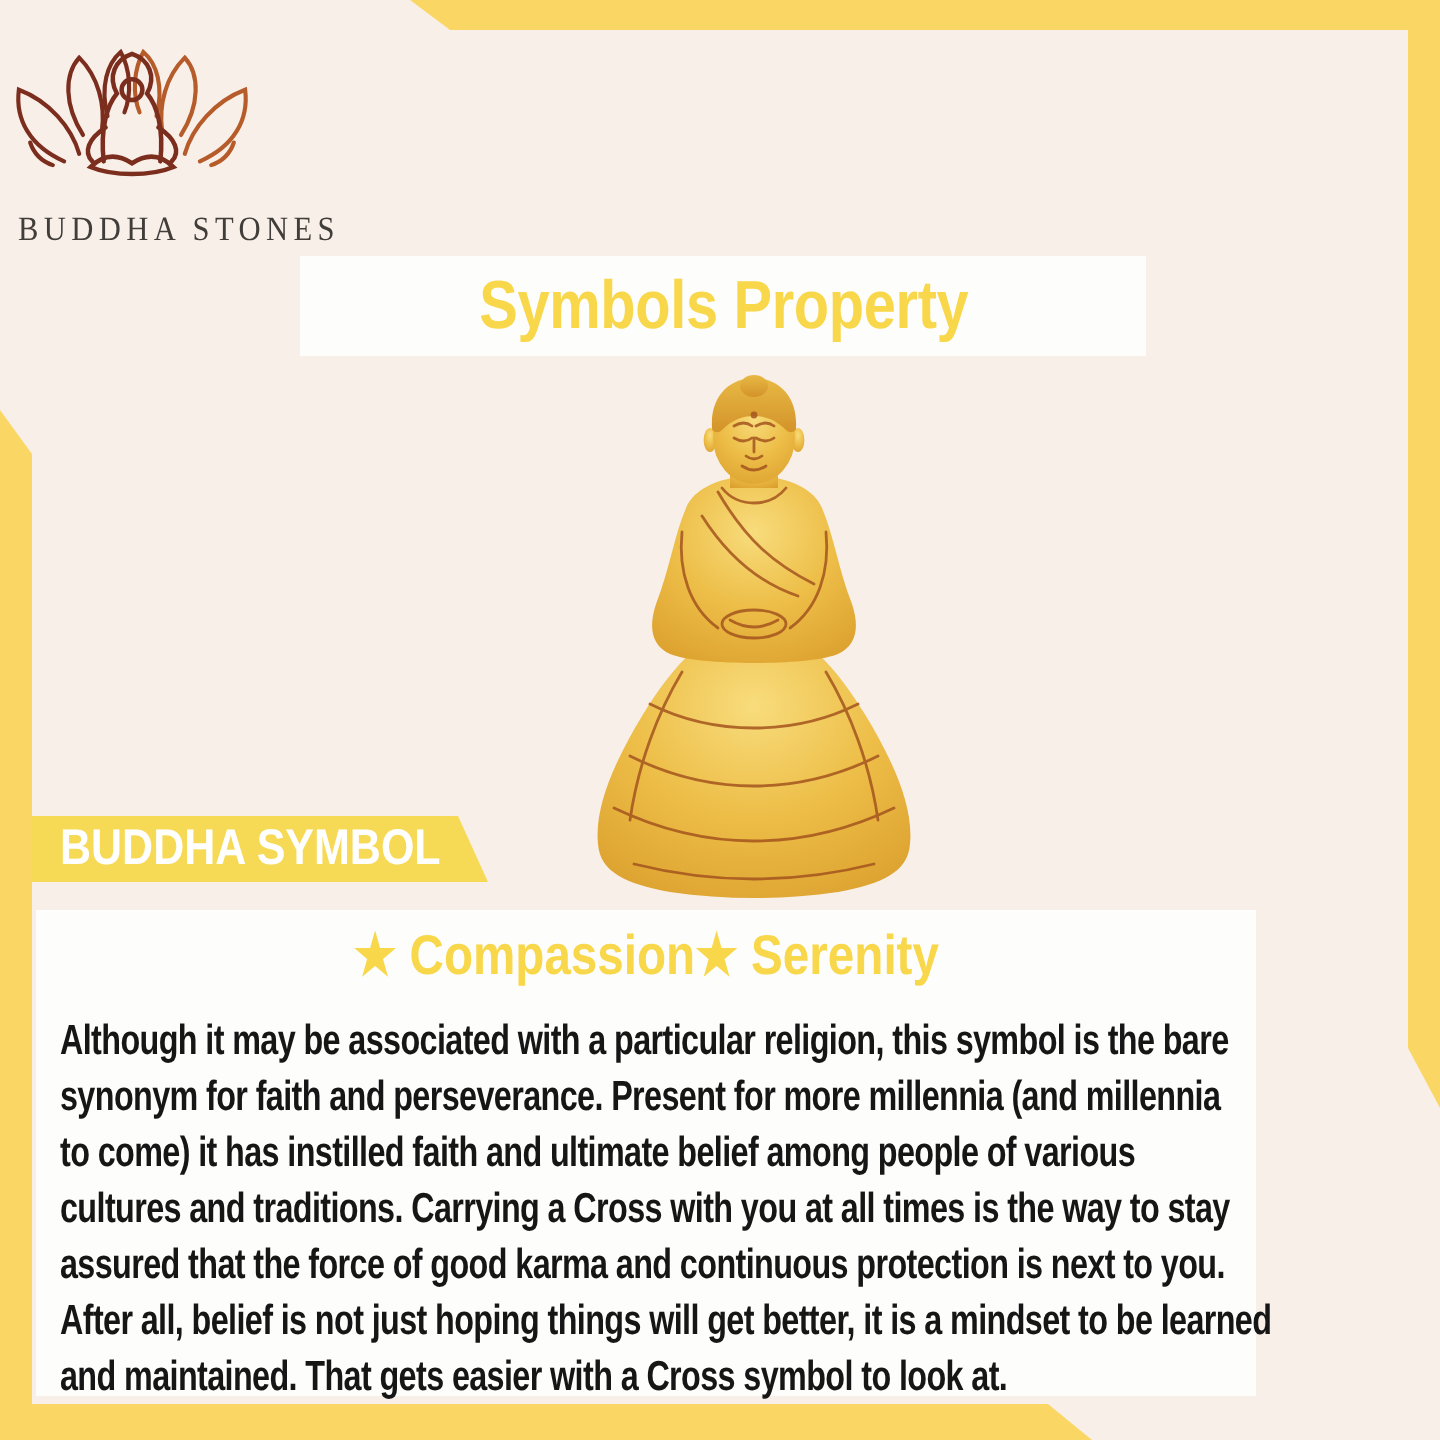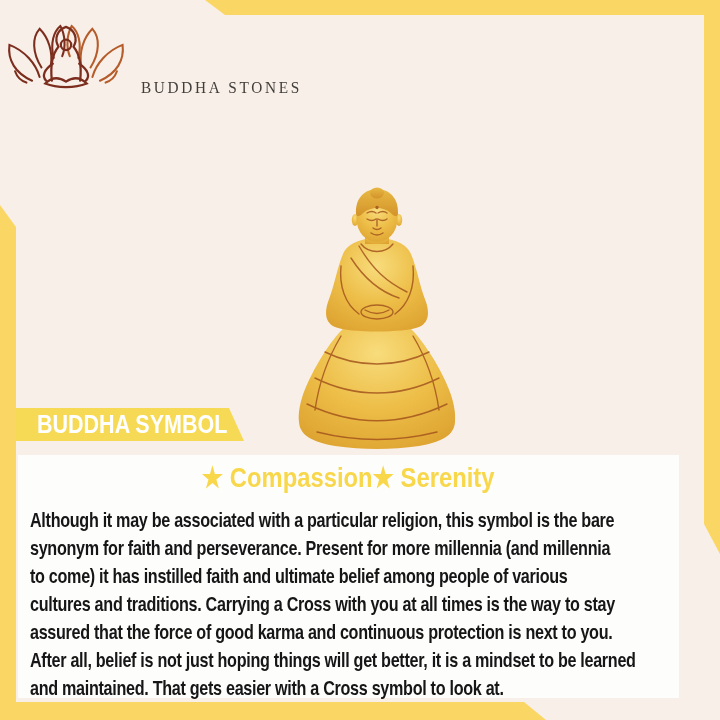--- a/index.html
+++ b/index.html
@@ -13,43 +13,43 @@
   .bar-top{left:0;top:0;width:720px;height:15px;
     clip-path:polygon(205px 0,720px 0,720px 100%,225px 100%);}
   .bar-right{left:704px;top:0;width:16px;height:554px;
     clip-path:polygon(0 0,100% 0,100% 100%,0 calc(100% - 30px));}
   .bar-left{left:0;top:183px;width:16px;height:537px;
     clip-path:polygon(0 22px,100% 44px,100% 100%,0 100%);}
   .bar-bottom{left:0;top:702px;width:546px;height:18px;
     clip-path:polygon(0 0,524px 0,100% 100%,0 100%);}
   
   .logo-wrap{position:absolute;left:0;top:24px;width:658px;
-    display:flex;flex-direction:row;align-items:flex-end;}
+    display:flex;flex-direction:column;align-items:flex-start;}
   .brand-name{
     margin-top:6px;font-family:"Liberation Serif",serif;
     font-size:17px;color:#413E3A;letter-spacing:3px;
     transform:scaleX(0.9);transform-origin:50% 50%;white-space:nowrap;}
   
   .title-banner{position:absolute;left:150px;top:128px;width:423px;height:50px;
     background:var(--white,#FDFDFC);display:flex;align-items:center;justify-content:center;}
   .title-banner span{
     font-size:34px;font-weight:700;color:var(--heading-yellow,#F8D74B);
     transform:scaleX(0.85);white-space:nowrap;letter-spacing:-0.2px;}
   
   .buddha{position:absolute;left:281px;top:186px;width:192px;height:266px;}
   
   .label-banner{position:absolute;left:16px;top:408px;width:228px;height:33px;
     background:var(--banner-yellow,#F6DA55);
     clip-path:polygon(0 0,213px 0,100% 100%,0 100%);
-    display:flex;align-items:center;}
+    display:flex;align-items:center;justify-content:center;}
   .label-banner span{
     margin-left:21px;font-size:25px;font-weight:700;color:#FFFFFF;
     transform:scaleX(0.86);transform-origin:0 50%;white-space:nowrap;letter-spacing:0;}
   
-  .content-box{position:absolute;left:18px;top:455px;width:661px;height:243px;
+  .content-box{position:absolute;left:18px;top:455px;width:610px;height:243px;
     background:var(--white,#FDFDFC);}
   .heading{margin-top:6px;text-align:center;line-height:34px;}
   .heading span{display:inline-block;font-size:28px;font-weight:700;
     color:var(--heading-yellow,#F8D74B);transform:scaleX(0.85);white-space:nowrap;}
   .para{margin:7px 0 12px 12px;}
   .pline{font-size:21px;font-weight:700;color:var(--text-black,#161616);
     line-height:28px;letter-spacing:-0.4px;white-space:nowrap;
     transform:scaleX(0.77);transform-origin:0 50%;}
 </style>
 </head>
@@ -82,20 +82,23 @@
           <circle cx="70" cy="22" r="5.5"></circle>
           <path d="M56 42 C47 48 44 55 49 60"></path>
           <path d="M84 42 C93 48 96 55 91 60"></path>
           <path d="M48 63 C56 55 64 57 70 61 C76 57 84 55 92 63 C80 68 60 68 48 63 Z"></path>
         </g>
       </svg>
     </span>
     <div class="brand-name">BUDDHA STONES</div>
   </div>
 
+  <div class="title-banner">
+    <span>Symbols Property</span>
+  </div>
 
   <div class="buddha">
     <svg width="192" height="266" viewBox="0 0 192 266">
       <defs>
         <radialGradient id="gold" cx="50%" cy="30%" r="80%">
           <stop offset="0" stop-color="#F8DC7C"></stop>
           <stop offset="0.5" stop-color="#EDBE48"></stop>
           <stop offset="1" stop-color="#DCA02E"></stop>
         </radialGradient>
         <linearGradient id="gold2" x1="0" y1="0" x2="0" y2="1">

